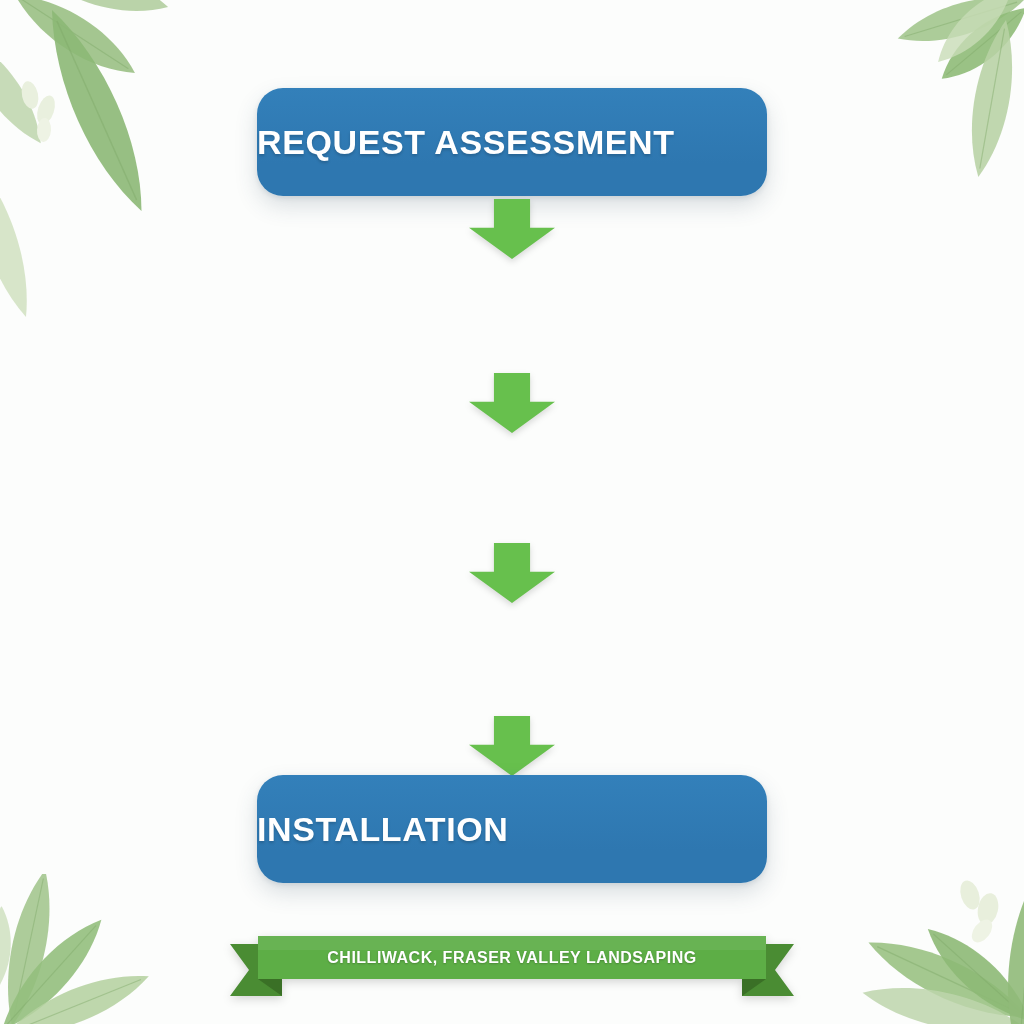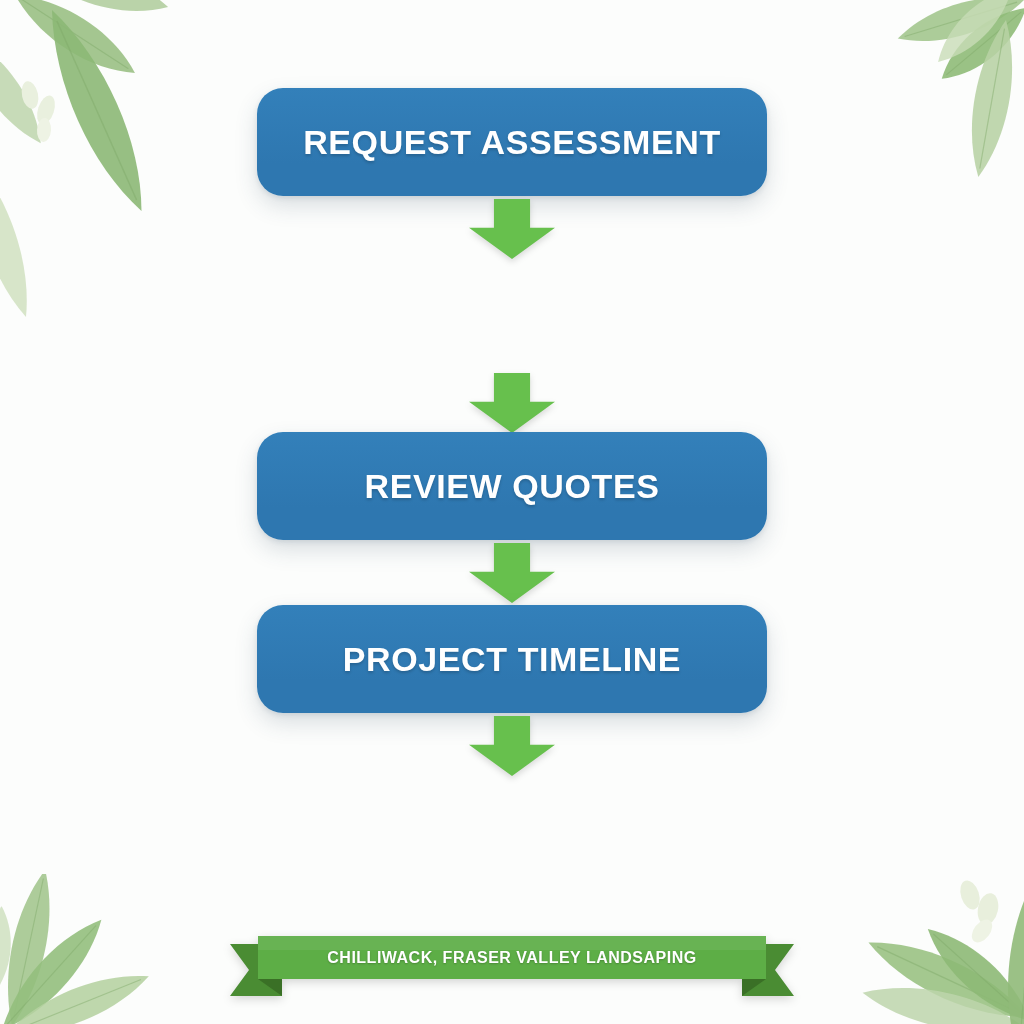--- a/index.html
+++ b/index.html
@@ -6,21 +6,21 @@
   .canvas{
     position:relative;width:1024px;height:1024px;overflow:hidden;
     background:var(--background,#fcfdfc);
     font-family:"Liberation Sans",sans-serif;
   }
   .corner-leaves{position:absolute;pointer-events:none;}
   .step-box{
     position:absolute;left:257px;width:510px;height:108px;
     background:linear-gradient(180deg, #3380ba 0%, var(--step-box,#2e77b0) 70%);
     border-radius:26px;
-    display:flex;align-items:center;justify-content:center;
+    display:flex;align-items:center;
     color:var(--text,#ffffff);font-weight:bold;font-size:34px;letter-spacing:.6px;
     text-shadow:0 2px 3px rgba(0,0,0,.18);
     box-shadow:0 10px 22px rgba(45,70,95,.17), 0 2px 5px rgba(45,70,95,.12);
   }
   .arrow-wrap{
     position:absolute;left:469px;width:86px;height:60px;
     filter:drop-shadow(0 3px 3px rgba(0,0,0,.14));
   }
   .arrow{
     width:100%;height:100%;background:var(--arrow,#67c04d);
@@ -129,36 +129,33 @@
 
   <div class="arrow-wrap" style="top:199px">
     <div class="arrow"></div>
   </div>
 
 
   <div class="arrow-wrap" style="top:373px">
     <div class="arrow"></div>
   </div>
 
-  <div class="step-box" style="top:432px">
-    <span>REVIEW QUOTES</span>
-  </div>
 
   <div class="arrow-wrap" style="top:543px">
     <div class="arrow"></div>
   </div>
 
-  <div class="step-box" style="top:605px">
-    <span>PROJECT TIMELINE</span>
-  </div>
 
   <div class="arrow-wrap" style="top:716px">
     <div class="arrow"></div>
   </div>
 
+  <div class="step-box" style="top:775px">
+    <span>INSTALLATION</span>
+  </div>
 
   <svg class="ribbon-svg" width="580" height="70" viewBox="0 0 580 70">
     <path d="M8,14 L60,14 L60,66 L8,66 L27,40 Z" style="fill:var(--ribbon-fold,#4a8c33)"></path>
     <path d="M572,14 L520,14 L520,66 L572,66 L553,40 Z" style="fill:var(--ribbon-fold,#4a8c33)"></path>
     <path d="M36,49 L60,49 L60,66 Z" style="fill:var(--ribbon-fold-dark,#3a7026)"></path>
     <path d="M544,49 L520,49 L520,66 Z" style="fill:var(--ribbon-fold-dark,#3a7026)"></path>
     <rect x="36" y="6" width="508" height="43" style="fill:var(--ribbon,#5dae46)"></rect>
     <rect x="36" y="6" width="508" height="14" fill="#ffffff" opacity="0.07"></rect>
   </svg>
   <div class="ribbon-text">CHILLIWACK, FRASER VALLEY LANDSAPING</div>

